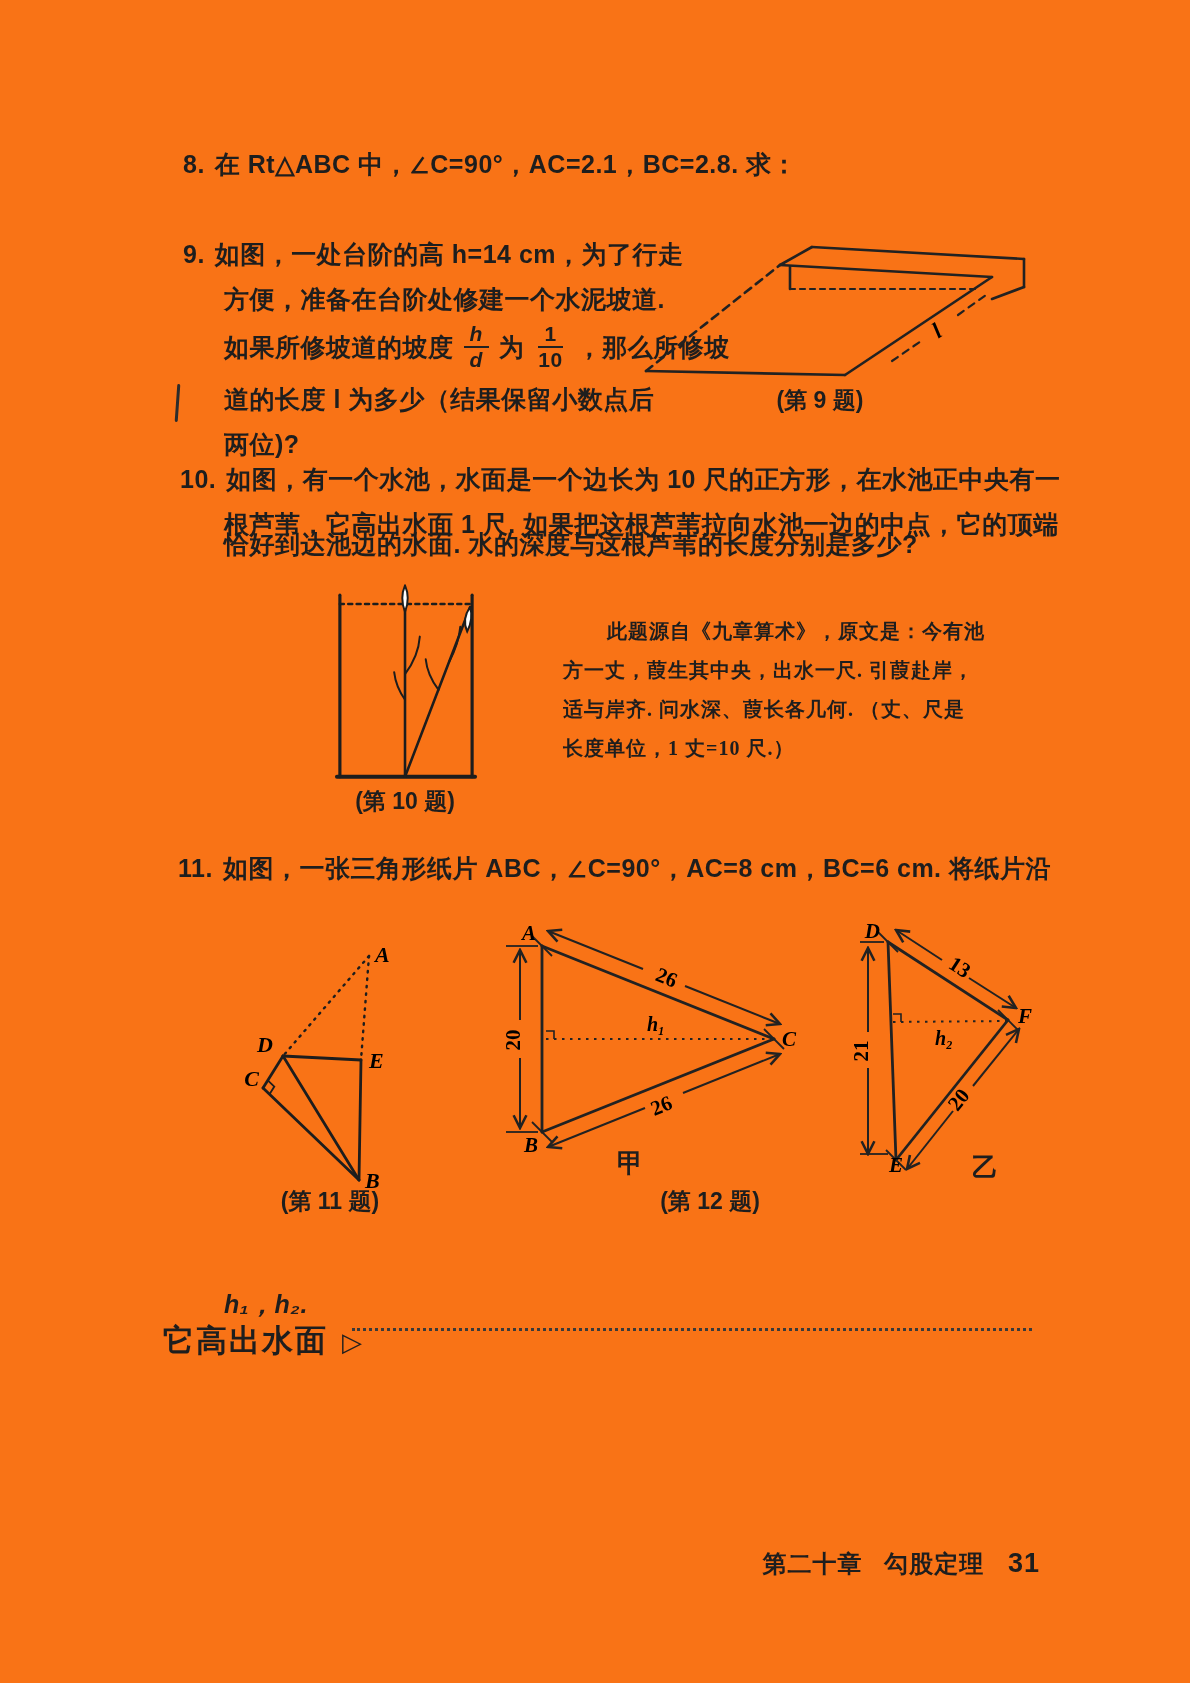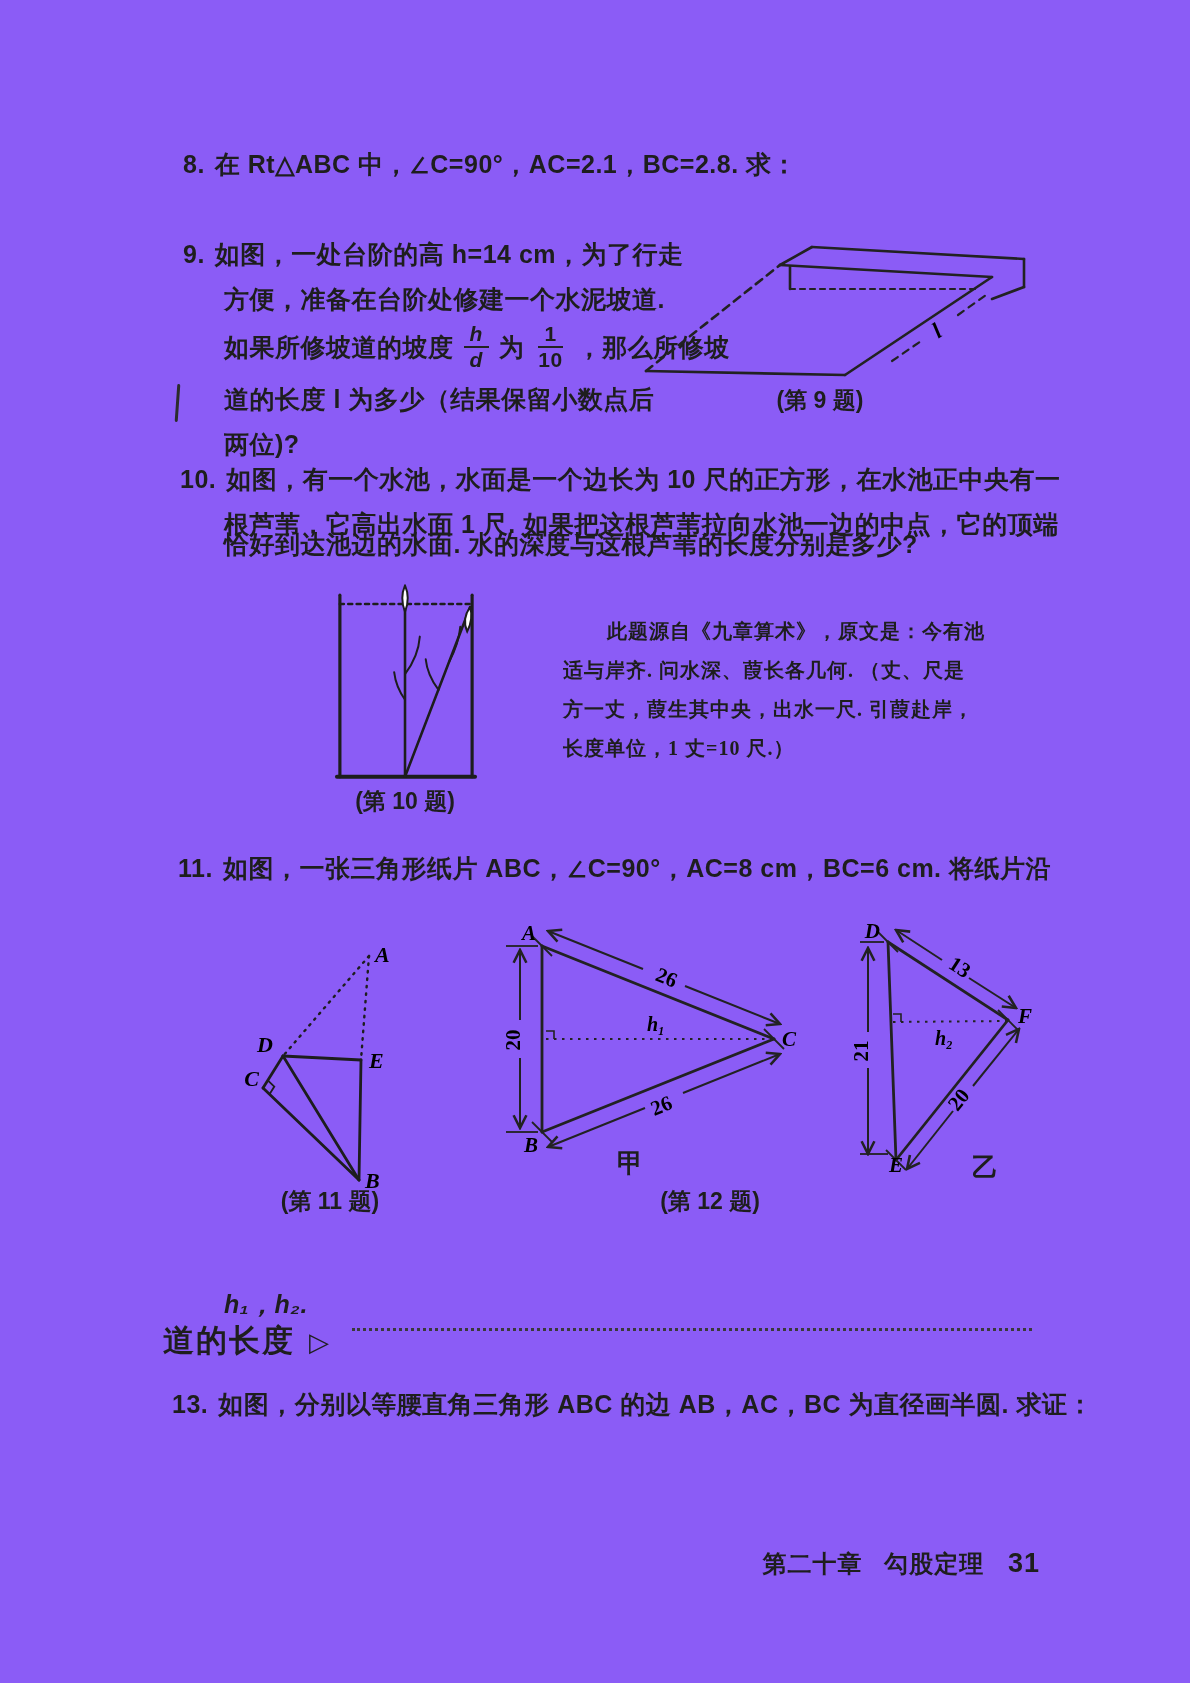--- a/index.html
+++ b/index.html
@@ -1,16 +1,16 @@
 <!DOCTYPE html>
 <html><head>
 <meta charset="utf-8">
 <style>
   html,body{margin:0;padding:0;background:#e8e8e8;}
-  #page{position:relative;width:1190px;height:1683px;background:#8b5cf6;overflow:hidden;
+  #page{position:relative;width:1190px;height:1683px;background:#f97316;overflow:hidden;
         font-family:"Liberation Sans",sans-serif;color:#1e1e1e;}
   .abs{position:absolute;white-space:nowrap;}
   .ptext{font-size:25px;font-weight:600;letter-spacing:0.5px;}
   .pnum{font-weight:700;margin-right:10px;}
   .caption{font-size:23px;font-weight:700;text-align:center;}
   .fracline{display:flex;align-items:center;gap:8px;}
   .frac{display:inline-flex;flex-direction:column;align-items:center;line-height:1.15;
         font-size:21px;font-weight:600;margin:0 2px;}
   .frac .fnum{border-bottom:2px solid #222;padding:0 6px;}
   .frac .fden{padding:0 4px;}
@@ -96,22 +96,22 @@
       <path d="M74 196 L140 24" stroke-width="2.6"></path>
       <path d="M119 79 C126 66 129 55 130 44" stroke-width="2"></path>
       <path d="M108 108 C99 96 96 87 95 77" stroke-width="2"></path>
       <path d="M140 24 C135 31 133 40 137 49 C141 41 142 31 140 24" stroke-width="2" fill="#ffffff"></path>
     </g>
   </svg>
   <div class="abs caption" style="left:320px;top:786px;width:170px;">(第 10 题)</div>
 
   <div class="abs note" style="left:563px;top:612px;width:452px;">
     <div class="note-l1">此题源自《九章算术》，原文是：今有池</div>
+    <div>方一丈，葭生其中央，出水一尺. 引葭赴岸，</div>
     <div>适与岸齐. 问水深、葭长各几何. （丈、尺是</div>
-    <div>方一丈，葭生其中央，出水一尺. 引葭赴岸，</div>
     <div>长度单位，1 丈=10 尺.）</div>
   </div>
 
   <div class="abs ptext" style="left:178px;top:852px;">
     <span class="pnum">11.</span><span>如图，一张三角形纸片 ABC，∠C=90°，AC=8 cm，BC=6 cm. 将纸片沿</span>
   </div>
 
   <svg style="left:243px;top:948px;" width="200" height="240" viewBox="0 0 200 240">
     <g fill="none" stroke="#1d1d1d" stroke-width="2.8" stroke-linecap="round">
       <path d="M40 108 L118 112"></path>
@@ -207,27 +207,24 @@
     <text x="196" y="103" font-size="21" font-style="italic">F</text>
     <text x="74" y="252" font-size="21" font-style="italic" text-anchor="middle">E</text>
   </svg>
   <div class="abs caption" style="left:950px;top:1150px;width:70px;font-size:26px;">乙</div>
 
   <div class="abs caption" style="left:625px;top:1186px;width:170px;">(第 12 题)</div>
 
   <div class="abs ptext italicvar" style="left:224px;top:1288px;">h₁，h₂.</div>
 
   <div class="abs" style="left:163px;top:1320px;">
-    <span class="sect-title">道的长度</span><span class="sect-icon">▷</span>
+    <span class="sect-title">它高出水面</span><span class="sect-icon">▷</span>
   </div>
   <div class="leader" style="left:352px;top:1328px;width:680px;"></div>
 
-  <div class="abs ptext" style="left:172px;top:1388px;">
-    <span class="pnum">13.</span><span>如图，分别以等腰直角三角形 ABC 的边 AB，AC，BC 为直径画半圆. 求证：</span>
-  </div>
 
   <div class="abs footer" style="left:680px;top:1548px;width:360px;">
     <span>第二十章</span>
     <span style="margin-left:14px;">勾股定理</span>
     <span class="pageno">31</span>
   </div>
 
 </div>
 
 </body></html>

